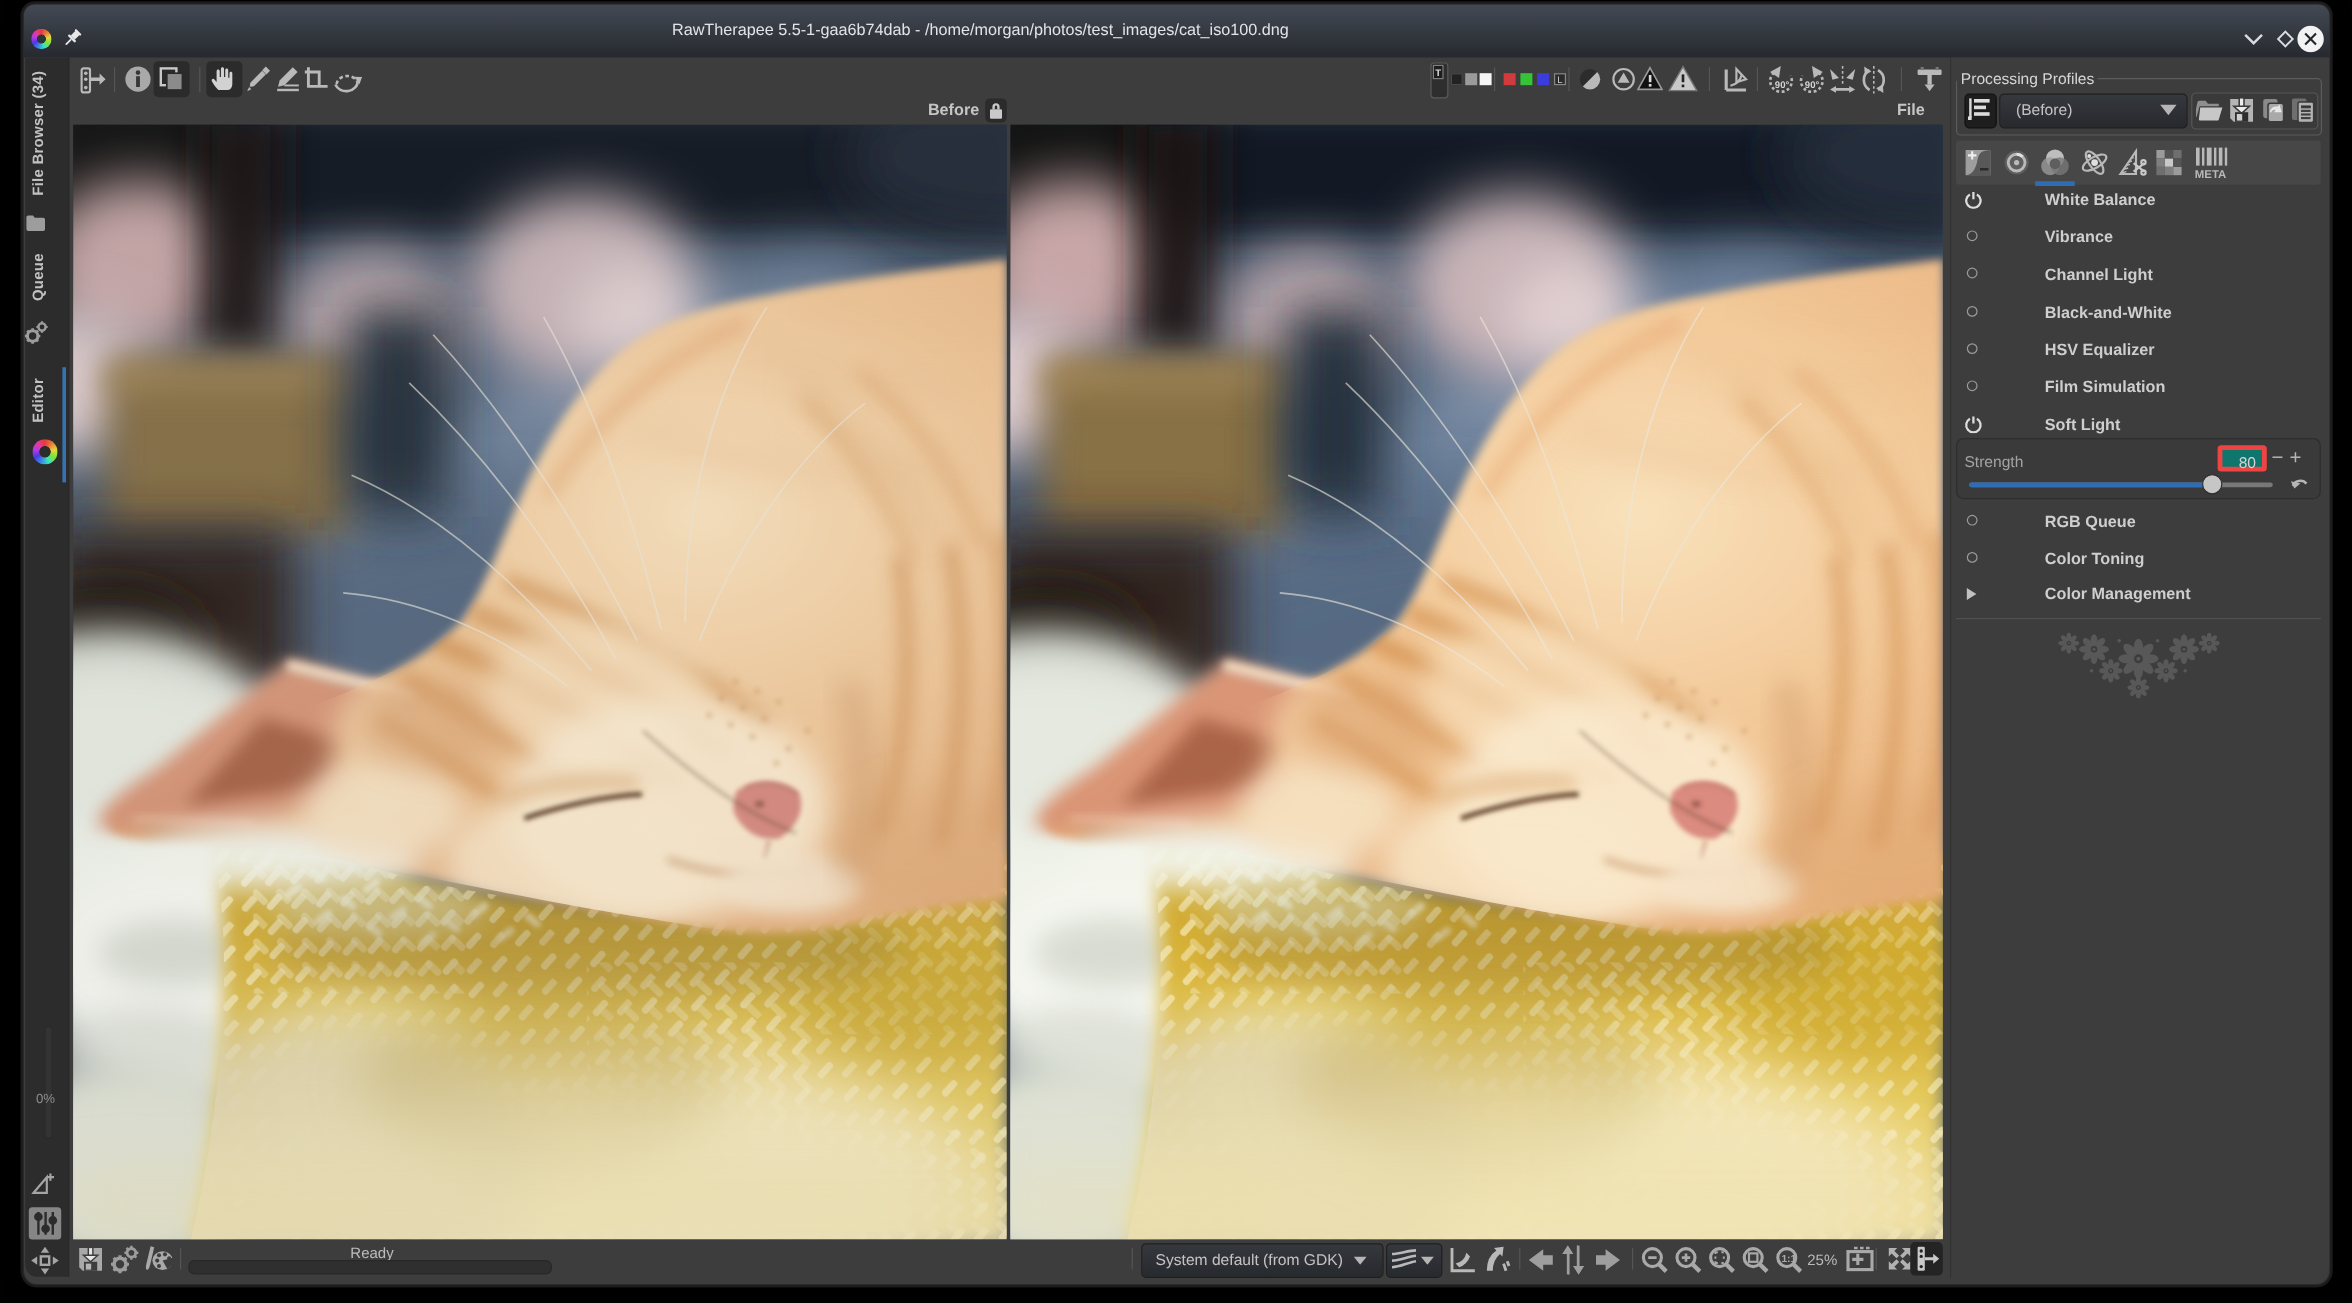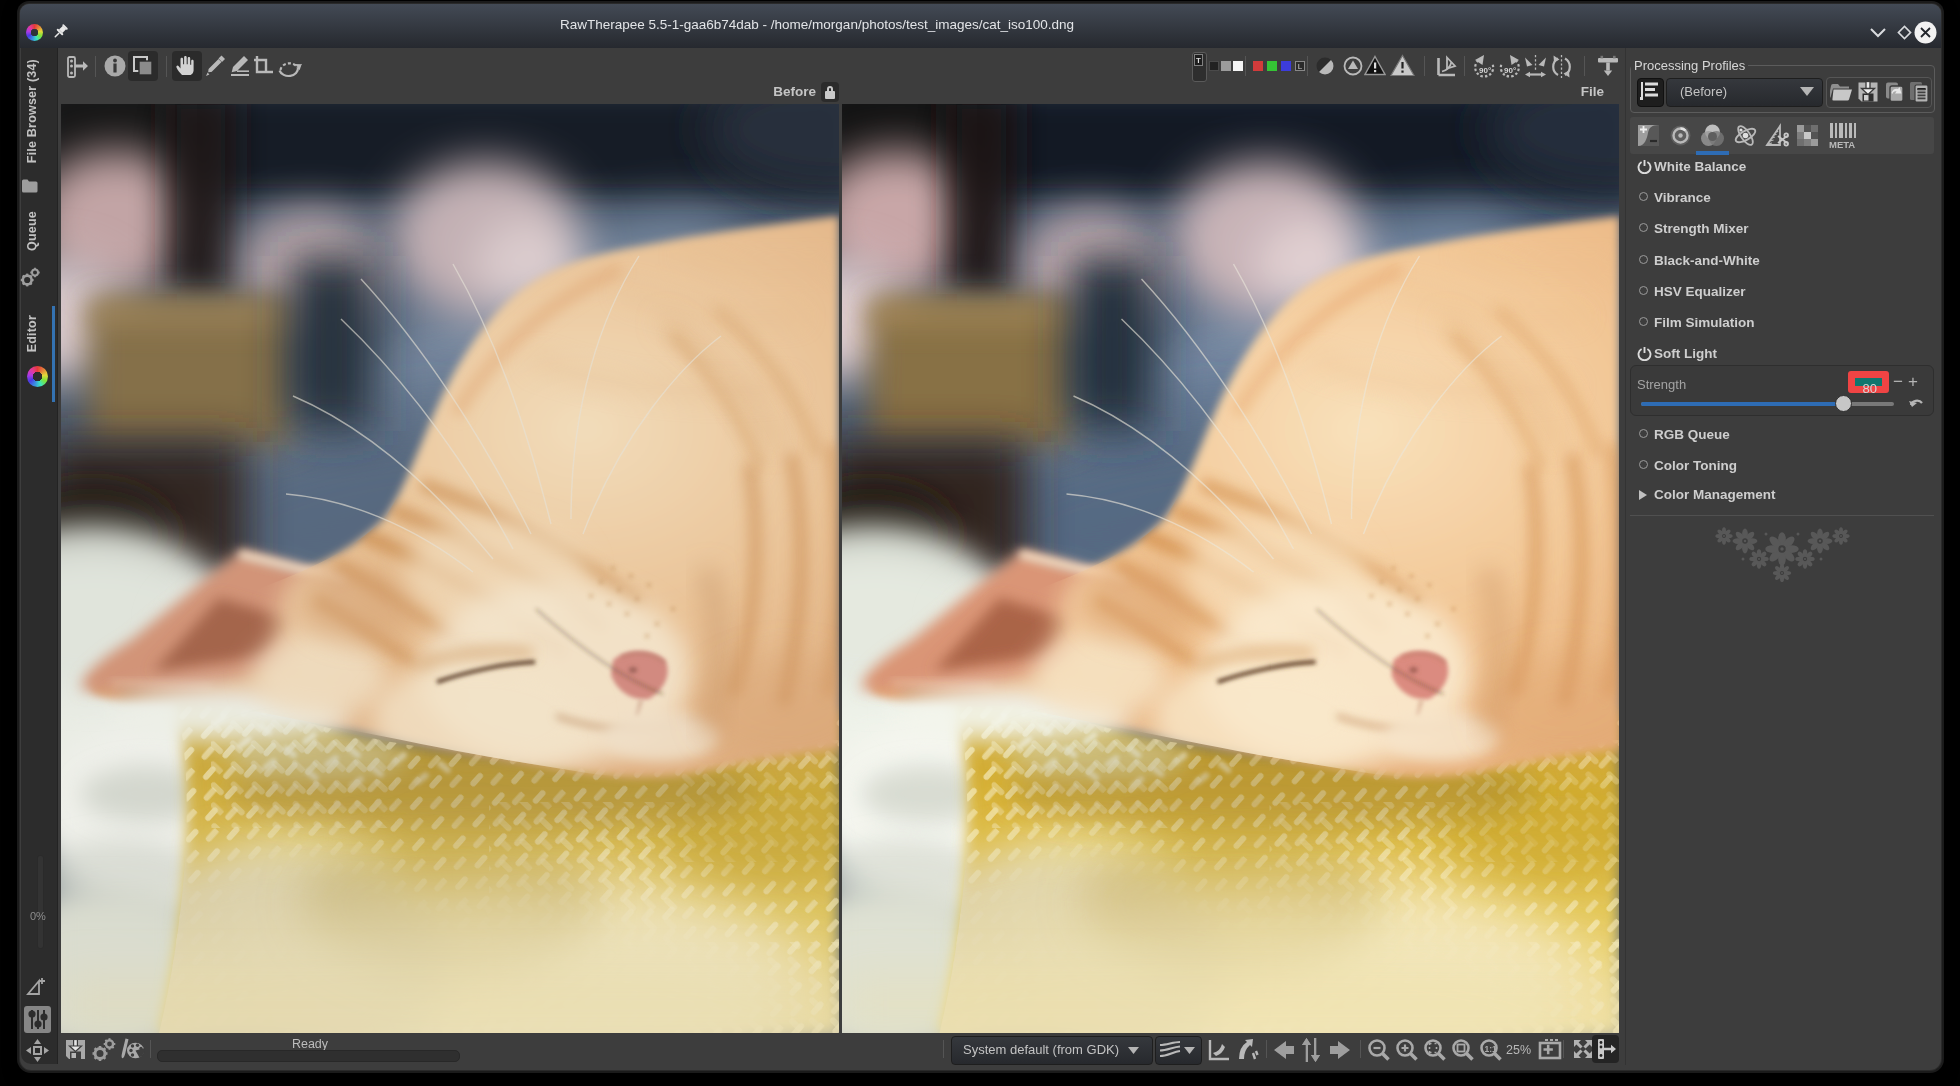--- a/index.html
+++ b/index.html
@@ -12,21 +12,21 @@
  border-radius:9px 9px 11px 11px;box-shadow:0 0 0 1px #2a2a2a,0 0 0 3px #1b1b1b,0 6px 16px rgba(0,0,0,.9);}
 #titlebar{position:absolute;left:20px;top:4px;width:1921px;height:44px;border-radius:9px 9px 0 0;
  background:linear-gradient(#434a55,#2e3239 72%,#26292f);}
 #title{position:absolute;left:0;top:17px;width:1634px;text-align:center;color:#e2e4e7;font-size:13.5px;}
 #sidebar{position:absolute;left:21px;top:48px;width:36px;height:1016px;background:#2c2c2c;
  border-right:1px solid #232323;border-bottom-left-radius:10px;}
 .vtab{position:absolute;writing-mode:vertical-rl;transform:rotate(180deg);color:#c2c2c2;
  font-size:12.5px;font-weight:bold;letter-spacing:.2px;}
 #botbar{position:absolute;left:58px;top:1033px;width:1567px;height:32px;background:#3d3d3d;}
 #rpanel{position:absolute;left:1626px;top:48px;width:315px;height:1017px;background:#3d3d3d;border-bottom-right-radius:10px;}
-.sect{position:absolute;left:1654px;color:#cecece;font-weight:bold;font-size:13.5px;}
+.sect{position:absolute;left:1704px;color:#cecece;font-weight:bold;font-size:13.5px;}
 .ring{position:absolute;left:1639px;width:7px;height:7px;border:1.5px solid #9b9b9b;border-radius:50%;}
 .btn{position:absolute;background:linear-gradient(#35383d,#27292d);border:1px solid #1e1e1e;border-radius:4px;}
 </style>
 </head>
 <body>
 <div id="win"></div>
 <div id="titlebar"></div>
 <div id="title">RawTherapee 5.5-1-gaa6b74dab - /home/morgan/photos/test_images/cat_iso100.dng</div>
 
 <div class="abs" id="colorwheel1" style="left:26px;top:24px;width:17px;height:17px;border-radius:50%;
@@ -718,38 +718,38 @@
 <svg class="ic" style="left:1637px;top:159px" width="15" height="15" viewBox="0 0 15 15">
  <g stroke="#dcdcdc" stroke-width="1.9" fill="none">
       <path d="M4.6 3 a6 6 0 1 0 5.8 0"></path>
       <line x1="7.5" y1="1" x2="7.5" y2="7"></line>
     </g>
   </svg>
 <div class="sect" style="top:159px;">White Balance</div>
 <div class="ring" style="top:192px;"></div>
 <div class="sect" style="top:190px;">Vibrance</div>
 <div class="ring" style="top:223px;"></div>
-<div class="sect" style="top:221px;">Strength Mixer</div>
+<div class="sect" style="top:221px;">Channel Light</div>
 <div class="ring" style="top:255px;"></div>
 <div class="sect" style="top:253px;">Black-and-White</div>
 <div class="ring" style="top:286px;"></div>
 <div class="sect" style="top:284px;">HSV Equalizer</div>
 <div class="ring" style="top:317px;"></div>
 <div class="sect" style="top:315px;">Film Simulation</div>
 <svg class="ic" style="left:1637px;top:346px" width="15" height="15" viewBox="0 0 15 15">
  <g stroke="#dcdcdc" stroke-width="1.9" fill="none">
       <path d="M4.6 3 a6 6 0 1 0 5.8 0"></path>
       <line x1="7.5" y1="1" x2="7.5" y2="7"></line>
     </g>
   </svg>
 <div class="sect" style="top:346px;">Soft Light</div>
 
 <div class="abs" style="left:1630px;top:365px;width:302px;height:49px;background:#3a3a3a;border:1px solid #2e2e2e;border-radius:6px;"></div>
 <div class="txt" style="left:1637px;top:377px;font-size:13px;color:#a3a3a3;">Strength</div>
-<div class="abs" style="left:1848px;top:371px;width:41px;height:22px;background:#0f766e;border:7px solid #ef4444;border-radius:3px;color:#d5d5d5;font-size:13px;text-align:right;line-height:22px;padding-right:5px;box-sizing:border-box;">80</div>
+<div class="abs" style="left:1848px;top:371px;width:41px;height:22px;background:#0f766e;border:4px solid #ef4444;border-radius:3px;color:#d5d5d5;font-size:13px;text-align:right;line-height:22px;padding-right:5px;box-sizing:border-box;">80</div>
 <div class="txt" style="left:1893px;top:372px;font-size:17px;color:#b5b5b5;">−</div>
 <div class="txt" style="left:1908px;top:372px;font-size:17px;color:#b5b5b5;">+</div>
 <div class="abs" style="left:1641px;top:402px;width:253px;height:4px;background:#787878;border-radius:2px;"></div>
 <div class="abs" style="left:1641px;top:402px;width:202px;height:4px;background:#2e6cb4;border-radius:2px;"></div>
 <div class="abs" style="left:1835px;top:395px;width:17px;height:17px;background:#c6c6c6;border:1px solid #2e2e2e;border-radius:50%;box-sizing:border-box;"></div>
 <svg class="ic" style="left:1908px;top:397px" width="18" height="14" viewBox="0 0 18 14">
  <path d="M3 8 a6 5 0 0 1 11 -2" stroke="#b5b5b5" stroke-width="2.2" fill="none"></path>
  <path d="M1 4 l3 6 5-4z" fill="#b5b5b5"></path>
   </svg>
 

